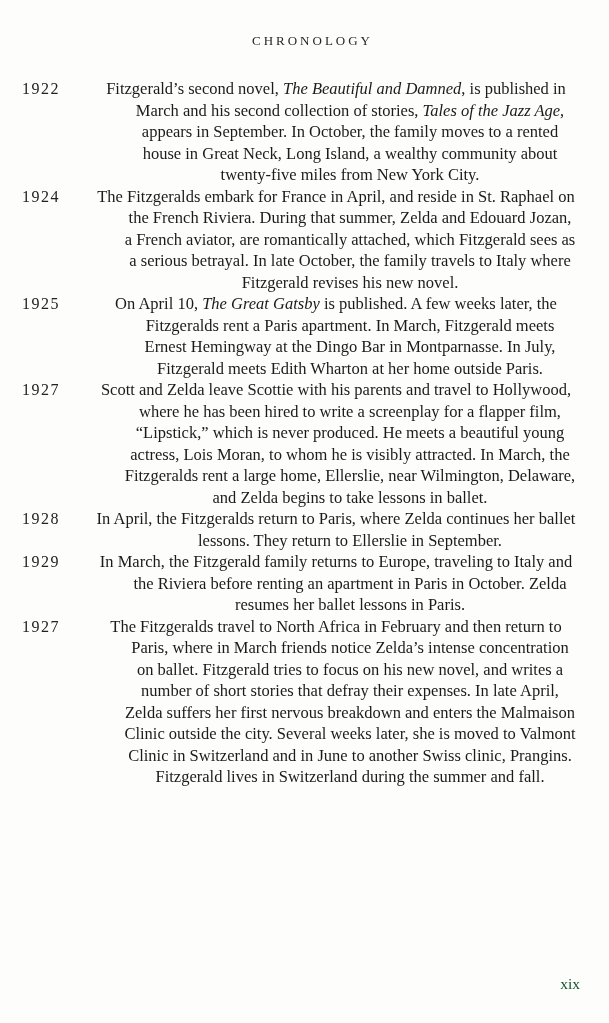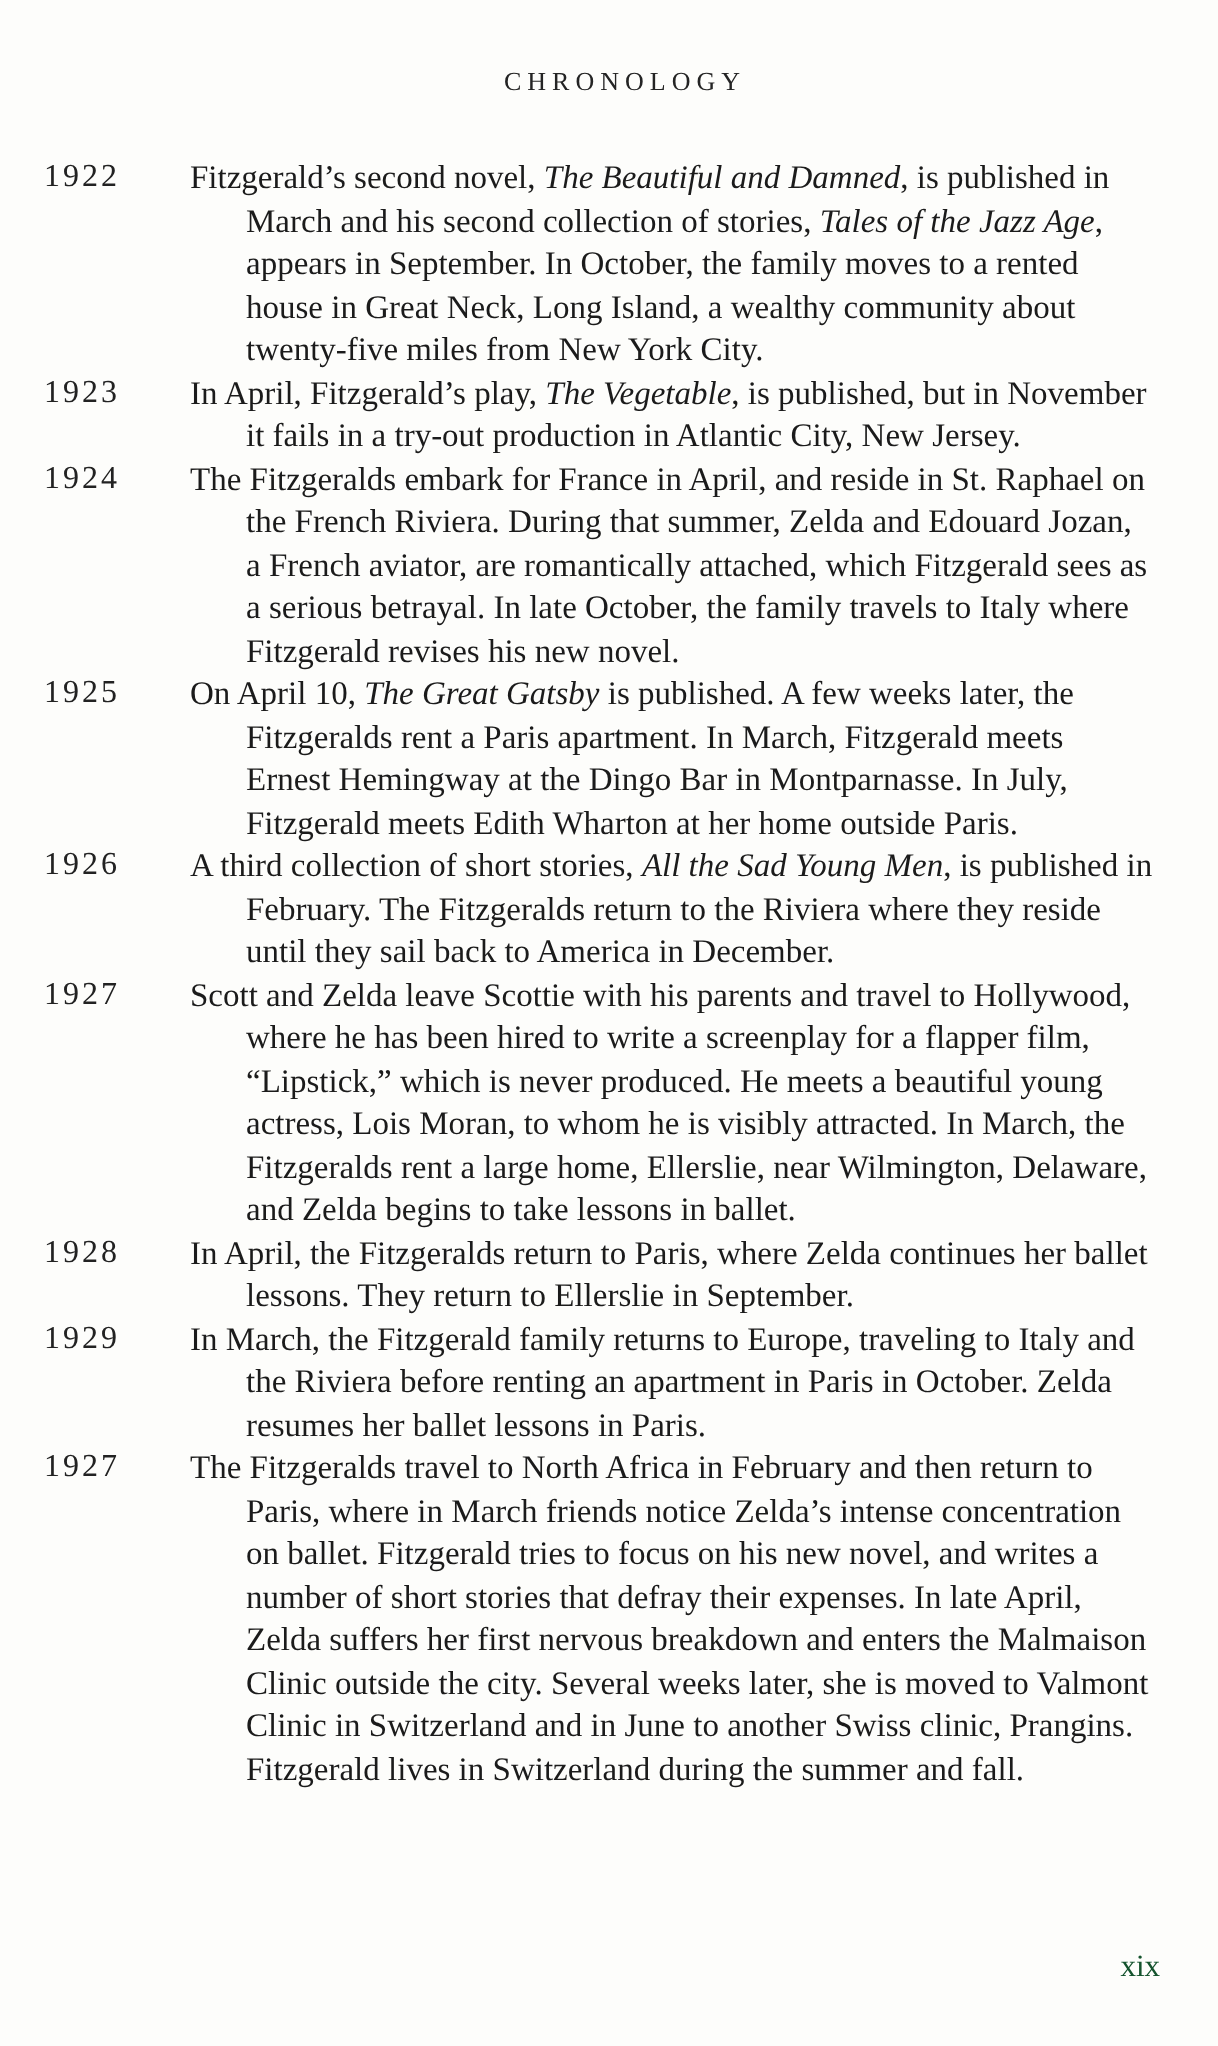--- a/index.html
+++ b/index.html
@@ -44,20 +44,21 @@
     font-feature-settings: "onum";
   }
   .entry-text {
     flex: 1 1 auto;
     margin: 0;
     font-size: 16.5px;
     line-height: 21.5px;
     padding-left: 28px;
     text-indent: -28px;
     color: #1b1b1b;
+    text-align: center;
   }
   .entry-text i {
     font-style: italic;
   }
   .page-number {
     position: absolute;
     right: 29px;
     bottom: 30px;
     font-size: 15.5px;
     color: #14532d;
@@ -70,39 +71,31 @@
 
   <div class="running-head">CHRONOLOGY</div>
 
   <div class="entries">
 
     <div class="entry">
       <div class="year">1922</div>
       <p class="entry-text"><span>Fitzgerald’s second novel, </span><i>The Beautiful and Damned</i><span>, is published in March and his second collection of stories, </span><i>Tales of the Jazz Age</i><span>, appears in September. In October, the family moves to a rented house in Great Neck, Long Island, a wealthy community about twenty-five miles from New York City.</span></p>
     </div>
 
-    <div class="entry">
-      <div class="year">1923</div>
-      <p class="entry-text"><span>In April, Fitzgerald’s play, </span><i>The Vegetable</i><span>, is published, but in November it fails in a try-out production in Atlantic City, New Jersey.</span></p>
-    </div>
 
     <div class="entry">
       <div class="year">1924</div>
       <p class="entry-text"><span>The Fitzgeralds embark for France in April, and reside in St. Raphael on the French Riviera. During that summer, Zelda and Edouard Jozan, a French aviator, are romantically attached, which Fitzgerald sees as a serious betrayal. In late October, the family travels to Italy where Fitzgerald revises his new novel.</span></p>
     </div>
 
     <div class="entry">
       <div class="year">1925</div>
       <p class="entry-text"><span>On April 10, </span><i>The Great Gatsby</i><span> is published. A few weeks later, the Fitzgeralds rent a Paris apartment. In March, Fitzgerald meets Ernest Hemingway at the Dingo Bar in Montparnasse. In July, Fitzgerald meets Edith Wharton at her home outside Paris.</span></p>
     </div>
 
-    <div class="entry">
-      <div class="year">1926</div>
-      <p class="entry-text"><span>A third collection of short stories, </span><i>All the Sad Young Men</i><span>, is published in February. The Fitzgeralds return to the Riviera where they reside until they sail back to America in December.</span></p>
-    </div>
 
     <div class="entry">
       <div class="year">1927</div>
       <p class="entry-text"><span>Scott and Zelda leave Scottie with his parents and travel to Hollywood, where he has been hired to write a screenplay for a flapper film, “Lipstick,” which is never produced. He meets a beautiful young actress, Lois Moran, to whom he is visibly attracted. In March, the Fitzgeralds rent a large home, Ellerslie, near Wilmington, Delaware, and Zelda begins to take lessons in ballet.</span></p>
     </div>
 
     <div class="entry">
       <div class="year">1928</div>
       <p class="entry-text"><span>In April, the Fitzgeralds return to Paris, where Zelda continues her ballet lessons. They return to Ellerslie in September.</span></p>
     </div>

